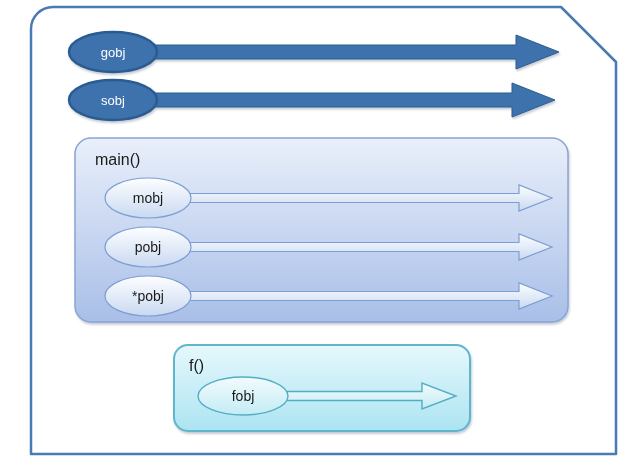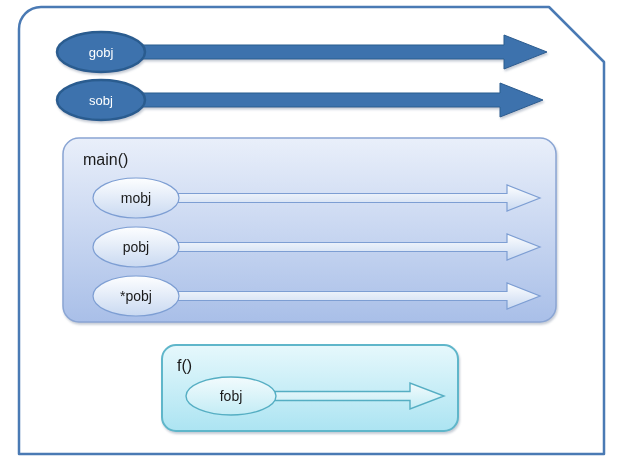--- a/index.html
+++ b/index.html
@@ -8,20 +8,21 @@
     background: #ffffff;
     width: 621px;
     height: 464px;
     overflow: hidden;
     font-family: "Liberation Sans", "DejaVu Sans", sans-serif;
   }
   #stage {
     position: relative;
     width: 610px;
     height: 464px;
+    margin-left: 12px;
   }
   svg { display: block; }
   .scope-label {
     font-family: "Liberation Sans", "DejaVu Sans", sans-serif;
     font-size: 16px;
     fill: var(--label-text);
   }
   .obj-label {
     font-family: "Liberation Sans", "DejaVu Sans", sans-serif;
     font-size: 14px;

